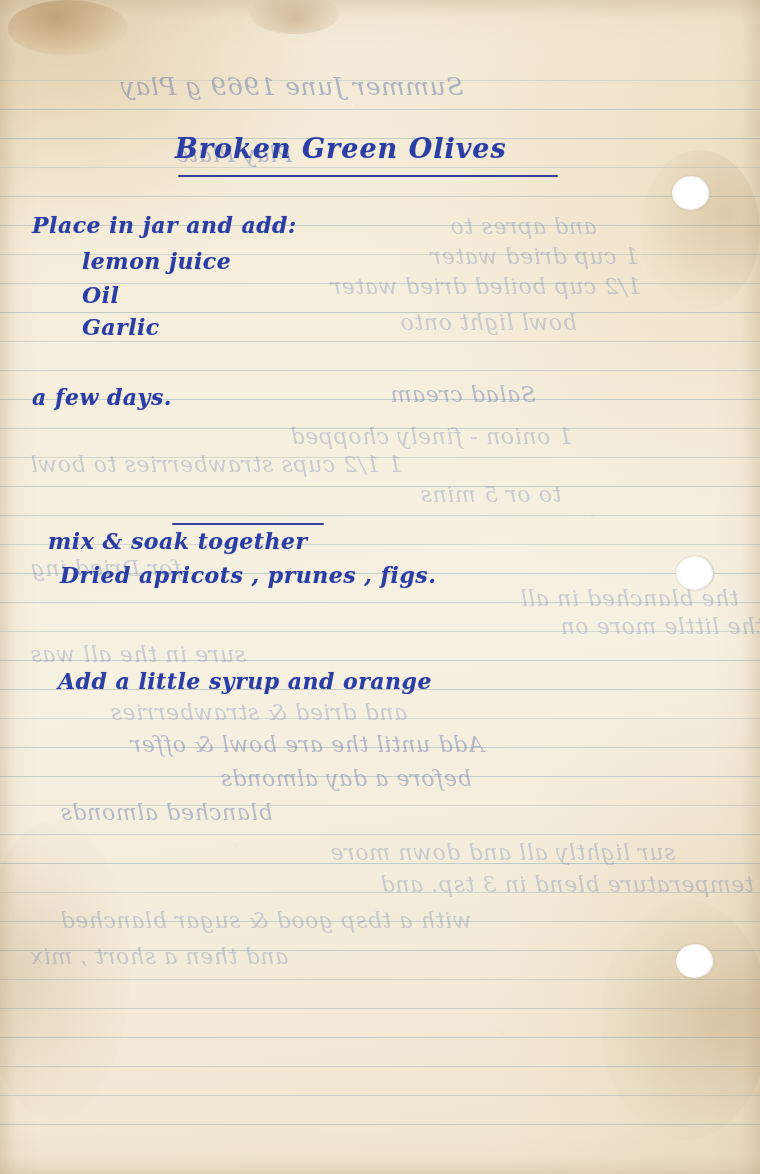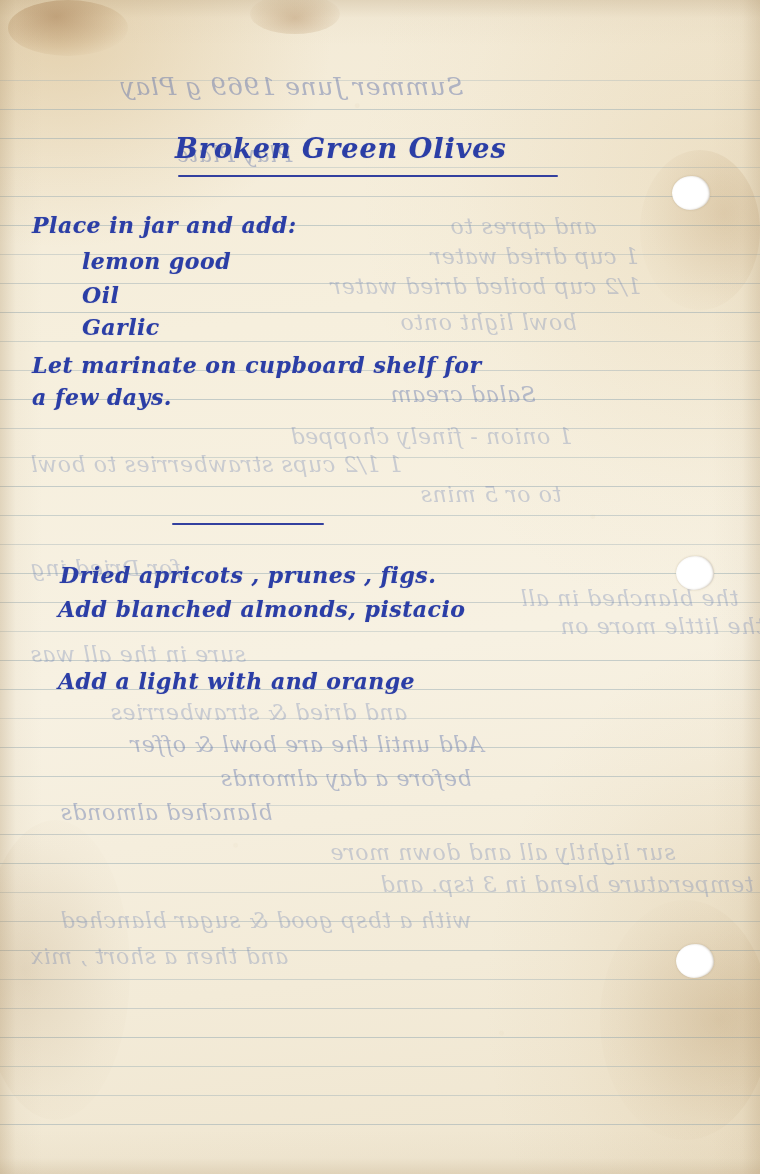--- a/index.html
+++ b/index.html
@@ -193,30 +193,29 @@
   <div class="ghost" style="left:60px;top:800px;">blanched  almonds</div>
   <div class="ghost faint" style="left:330px;top:840px;">sur  lightly  all  and  down  more</div>
   <div class="ghost faint" style="left:380px;top:872px;">temperature  blend  in  3 tsp. and</div>
   <div class="ghost faint" style="left:60px;top:908px;">with  a  tbsp  good  &amp; sugar  blanched</div>
   <div class="ghost faint" style="left:30px;top:944px;">and  then  a  short ,  mix</div>
 
   <div class="hw front head" style="left:175px;top:133px;">Broken Green Olives</div>
   <div class="underline-deco" style="left:178px;top:175px;width:380px;"></div>
 
   <div class="hw front body" style="left:32px;top:212px;">Place in  jar  and add:</div>
-  <div class="hw front body" style="left:82px;top:248px;">lemon good</div>
+  <div class="hw front body" style="left:82px;top:248px;">lemon juice</div>
   <div class="hw front body" style="left:82px;top:282px;">Oil</div>
   <div class="hw front body" style="left:82px;top:314px;">Garlic</div>
-  <div class="hw front body" style="left:32px;top:352px;">Let marinate on cupboard shelf for</div>
   <div class="hw front body" style="left:32px;top:384px;text-align:right;">a few days.</div>
 
   <div class="underline-deco" style="left:172px;top:523px;width:152px;"></div>
 
+  <div class="hw front body" style="left:48px;top:528px;">mix &amp; soak together</div>
   <div class="hw front body" style="left:60px;top:562px;text-align:right;">Dried  apricots , prunes , figs.</div>
-  <div class="hw front body" style="left:58px;top:596px;">Add blanched  almonds, pistacio</div>
-  <div class="hw front body" style="left:58px;top:668px;">Add  a  light  with  and orange</div>
+  <div class="hw front body" style="left:58px;top:668px;">Add  a  little  syrup  and orange</div>
 
   <div class="punch" style="left:672px;top:176px;"></div>
   <div class="punch" style="left:676px;top:556px;"></div>
   <div class="punch" style="left:676px;top:944px;"></div>
 
   <div class="noise"></div>
 </div>
 
 </body></html>

